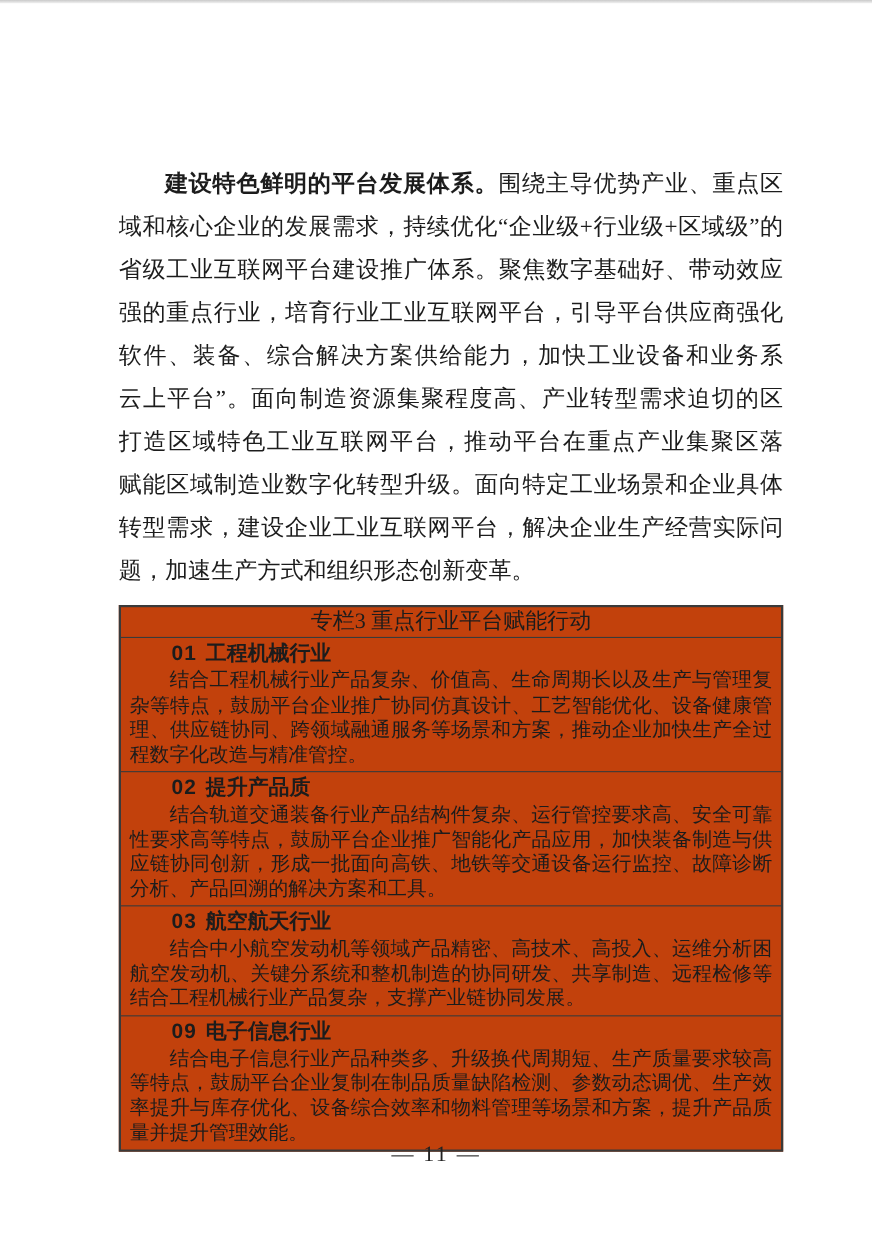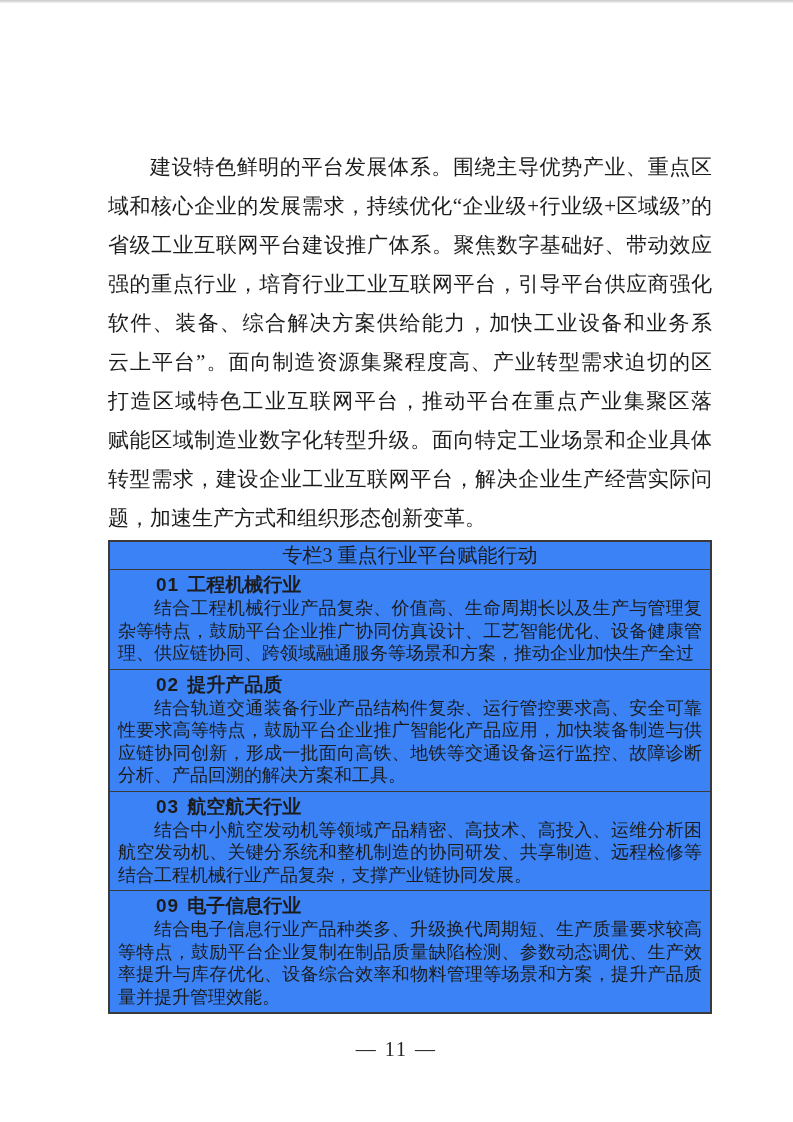--- a/index.html
+++ b/index.html
@@ -13,26 +13,26 @@
     background:linear-gradient(#c9c9c9,#f2f2f2);}
   .content{position:absolute;left:108px;top:148px;width:604px;}
 
   
   .para .line{
     font-size:21px;line-height:39px;height:39px;
     text-align:justify;text-align-last:justify;
     overflow:hidden;white-space:nowrap;
   }
   .para .line{white-space:normal;}
-  .para .line.first b{font-weight:normal;margin-top:36px;}
+  .para .line.first b{font-weight:bold;margin-top:36px;}
   .para .line.first{text-indent:2em;}
   .para .plines div.line:last-child{text-align-last:left;}
 
   
-  .panel{border:2px solid #3a3a3a;margin-top:2px;background:#3b82f6;}
+  .panel{border:2px solid #3a3a3a;margin-top:12px;background:#c2410c;}
   .panel-title{
     text-align:center;font-size:20px;line-height:27px;
     border-bottom:1px solid #3a3a3a;
   }
   .sec{border-bottom:1px solid #3a3a3a;padding:2px 8px 4px 8px;}
   .sec:last-child{border-bottom:none;}
   .sec-h{
     font-weight:bold;font-size:19px;line-height:25px;text-indent:2em;
     font-family:"Liberation Sans","DejaVu Sans",sans-serif;
   }
@@ -90,20 +90,21 @@
         <span class="num">01</span><span>工程机械行业</span>
       </div>
       <div class="sec-b">
 
           <div class="bline">结合工程机械行业产品复杂、价值高、生命周期长以及生产与管理复</div>
 
           <div class="bline">杂等特点，鼓励平台企业推广协同仿真设计、工艺智能优化、设备健康管</div>
 
           <div class="bline">理、供应链协同、跨领域融通服务等场景和方案，推动企业加快生产全过</div>
 
+          <div class="bline">程数字化改造与精准管控。</div>
         </div>
     </div>
 
     <div class="sec">
       <div class="sec-h">
         <span class="num">02</span><span>提升产品质</span>
       </div>
       <div class="sec-b">
 
           <div class="bline">结合轨道交通装备行业产品结构件复杂、运行管控要求高、安全可靠</div>

